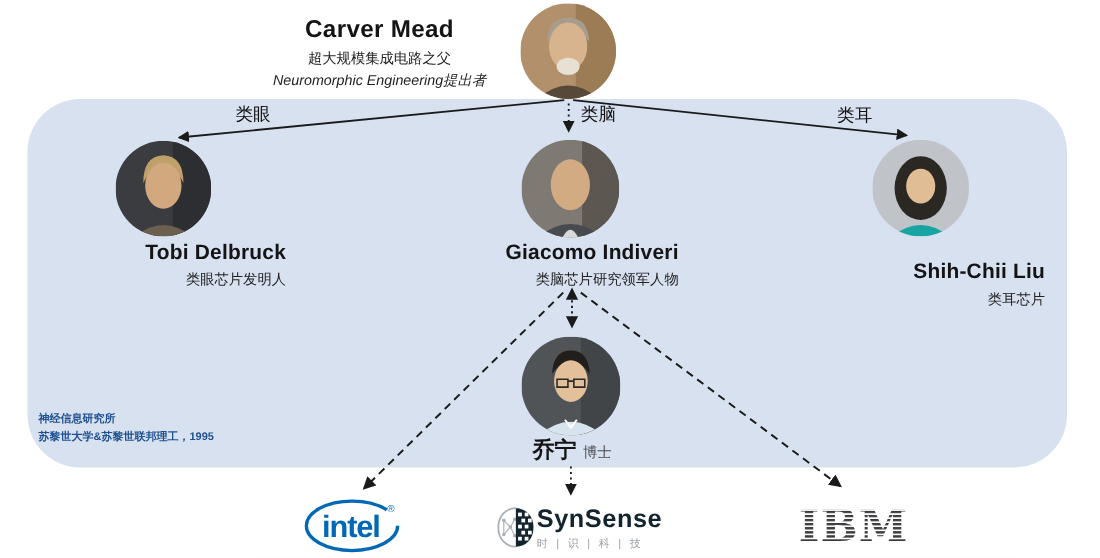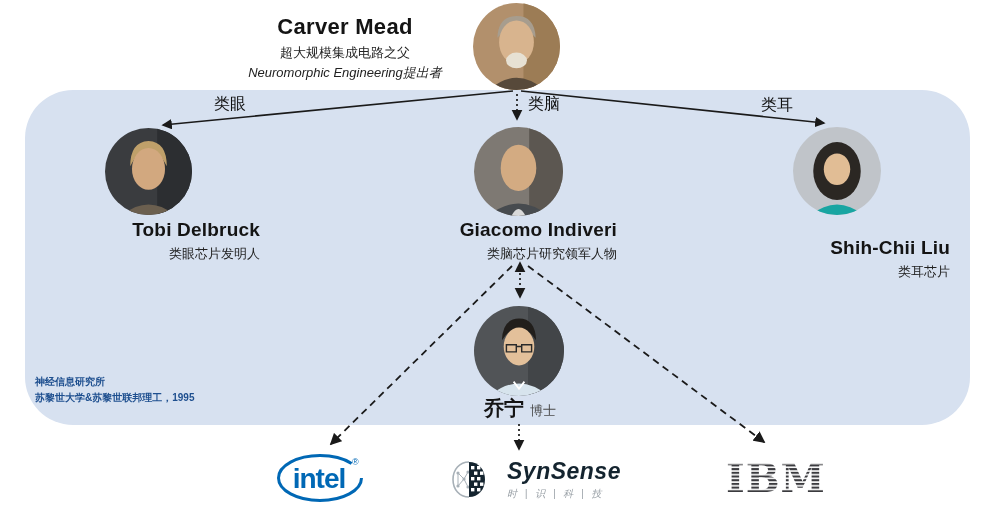--- a/index.html
+++ b/index.html
@@ -15,21 +15,21 @@
   .branch-label{position:absolute;font-size:16px;font-weight:500;color:#111;z-index:4;}
   .person{position:absolute;width:220px;text-align:right;z-index:2;}
   .person-name{font-size:19px;font-weight:600;color:#141414;letter-spacing:.2px;}
   .person-sub{font-size:13px;color:#222;margin-top:4px;}
   .institute{position:absolute;left:35px;top:374px;width:245px;
              font-size:10px;font-weight:bold;color:var(--institute_text,#1e4f8f);line-height:1.55;z-index:2;}
   .student-name{position:absolute;left:420px;top:395px;width:200px;text-align:center;z-index:2;}
   .student-name .nm{font-size:20px;font-weight:bold;color:#141414;}
   .student-name .deg{font-size:13px;color:#4a4a4a;margin-left:6px;}
   .logo{position:absolute;z-index:2;}
-  .synsense{display:flex;align-items:flex-start;gap:19px;font-style:italic;}
+  .synsense{display:flex;align-items:flex-start;gap:0;}
   .synsense-text{display:flex;flex-direction:column;}
   .synsense-word{font-size:23px;font-weight:bold;color:var(--synsense_dark,#14242f);letter-spacing:.5px;line-height:1.1;}
   .synsense-sub{font-size:10px;color:#9aa1a7;letter-spacing:2.5px;margin-top:3px;}
 </style>
 </head>
 <body>
 
 <div class="stage">
 
   <div class="panel"></div>

